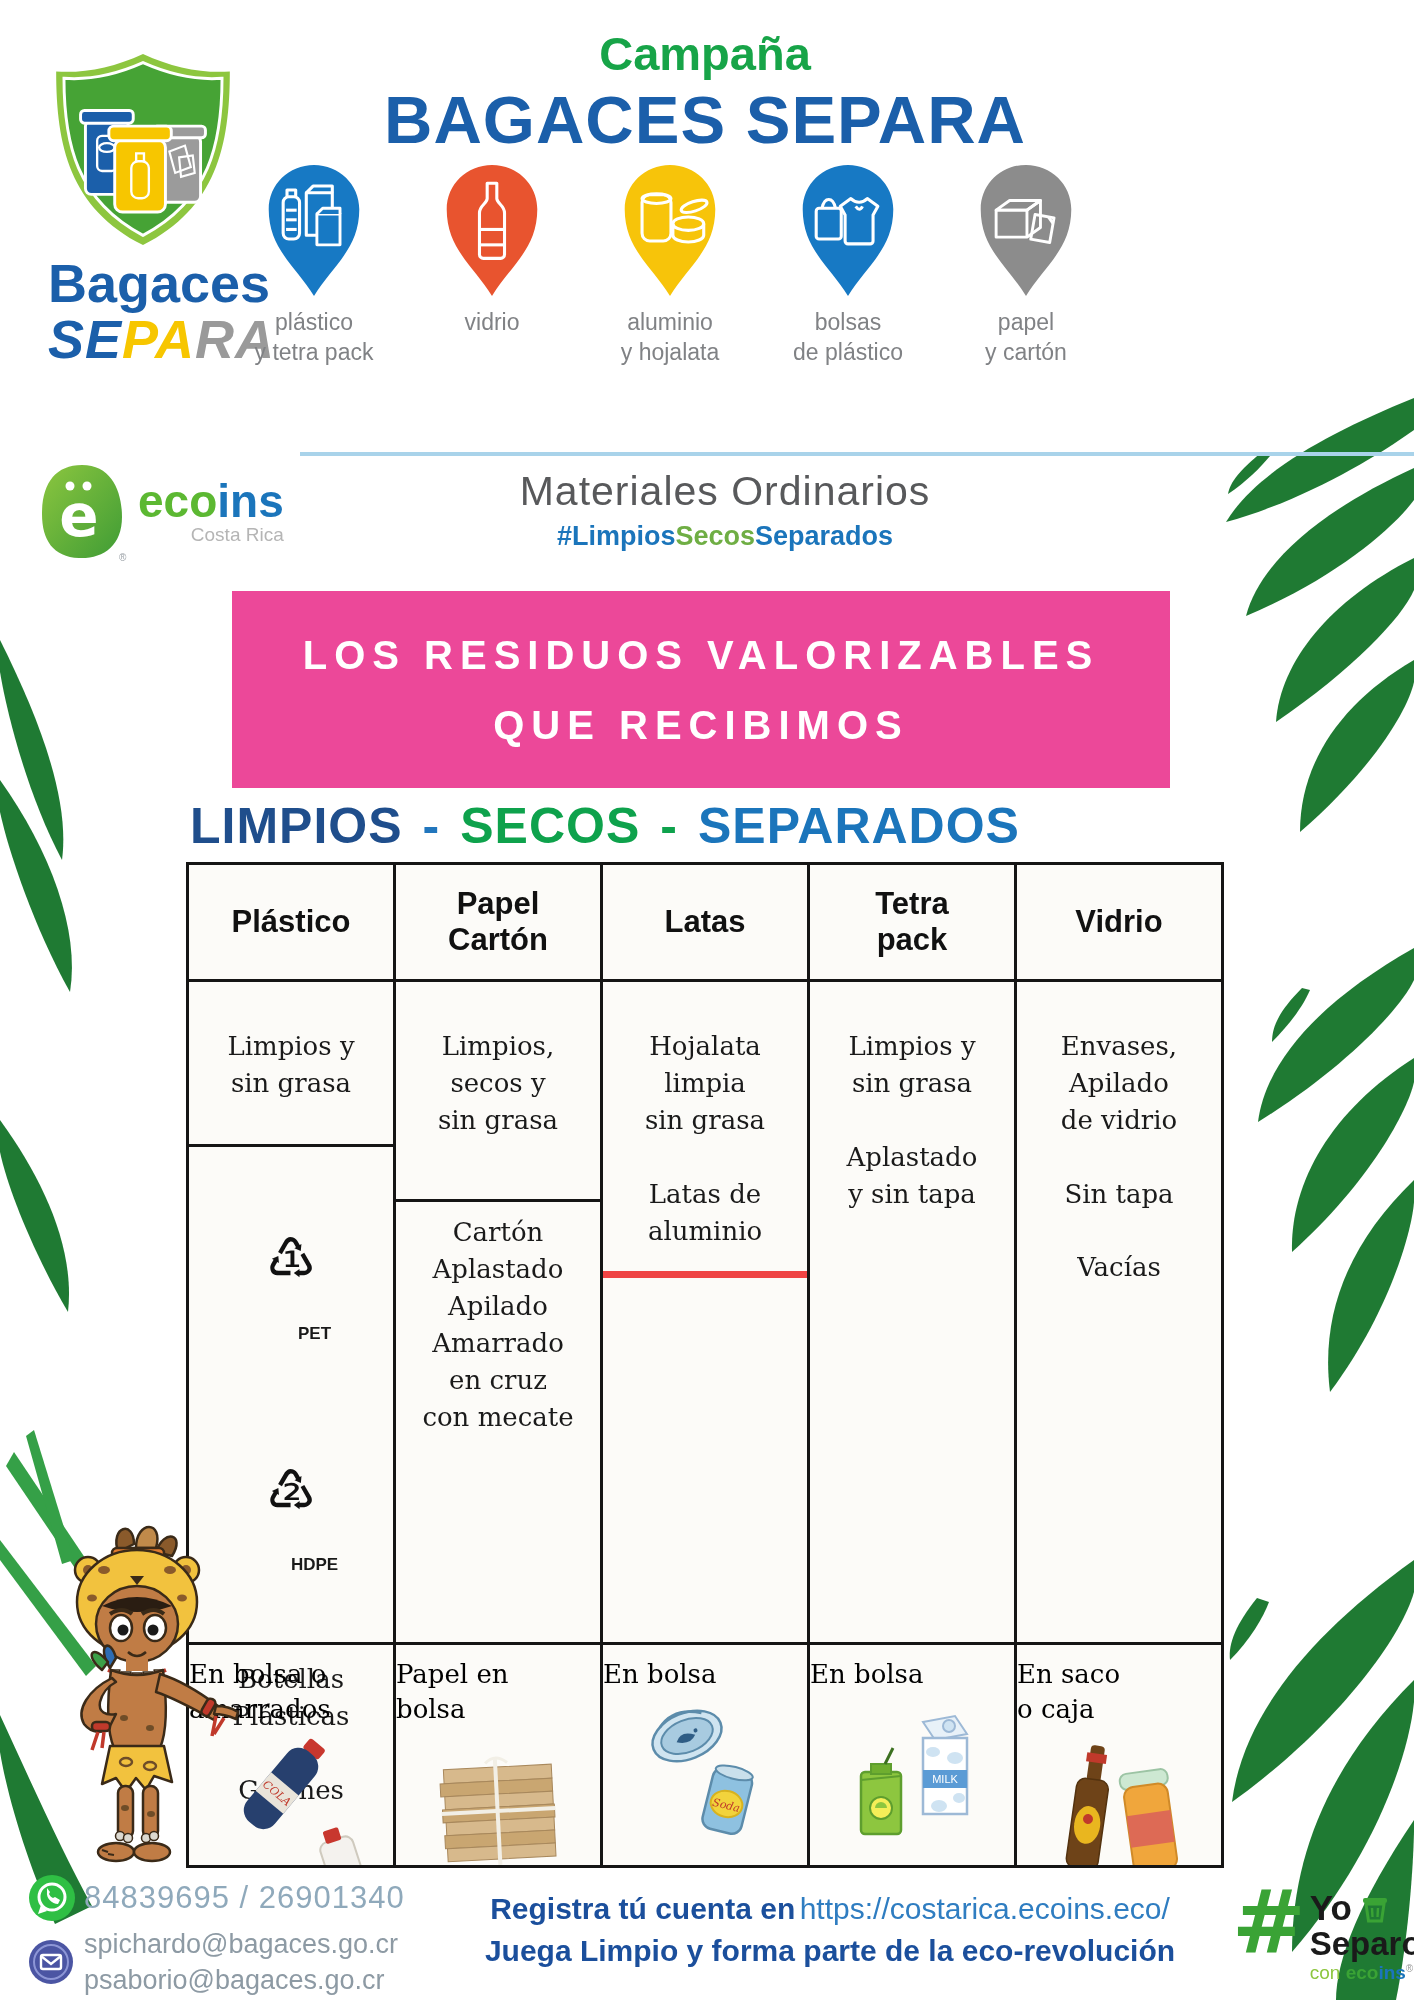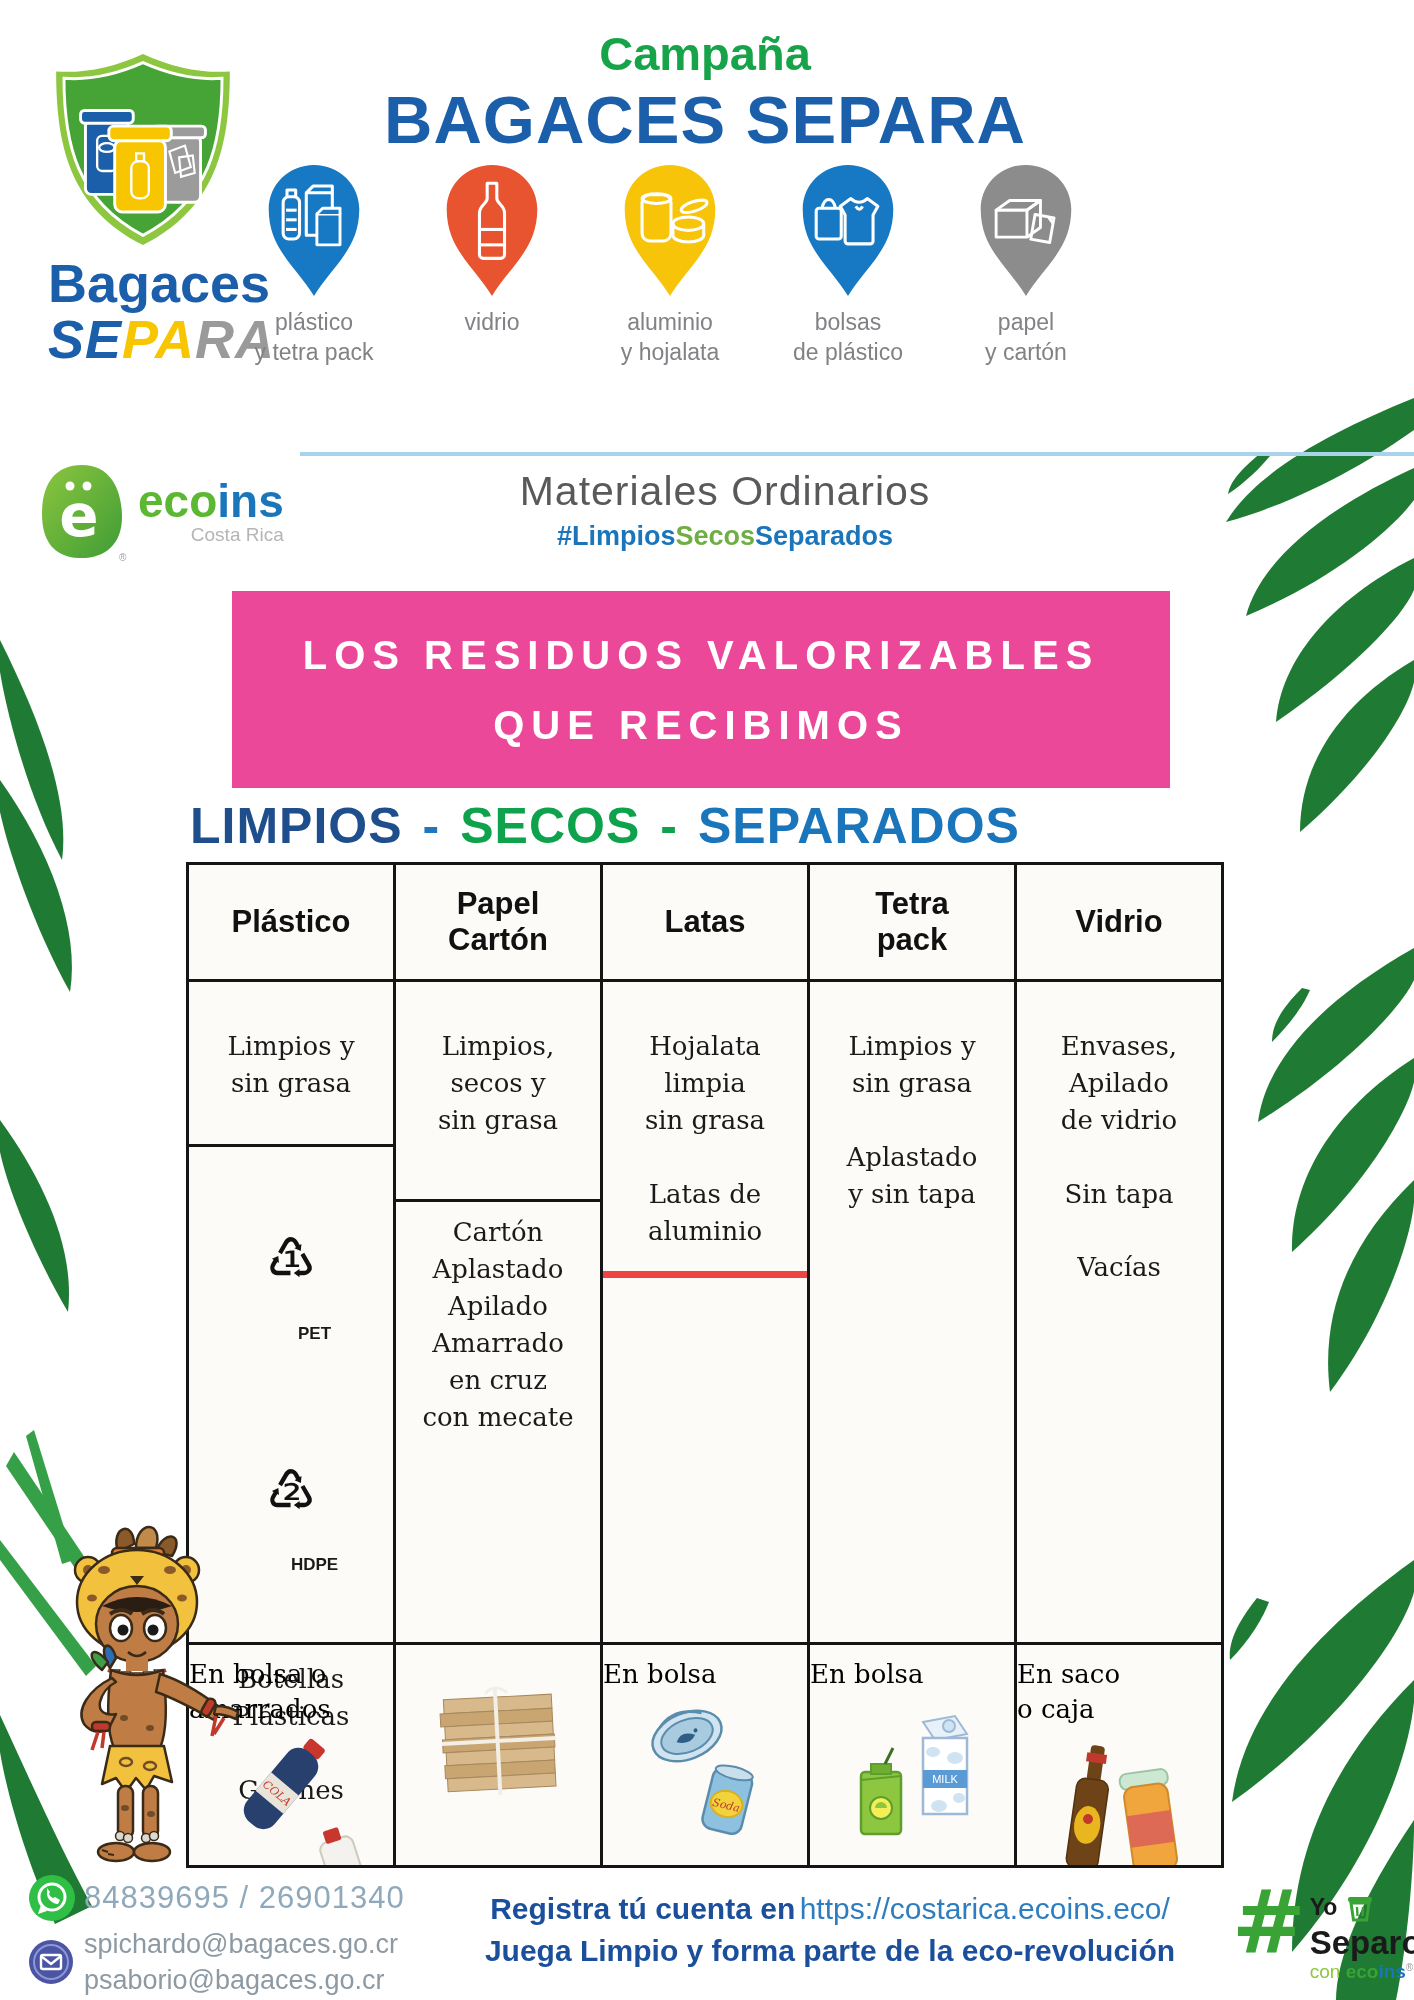--- a/index.html
+++ b/index.html
@@ -87,21 +87,21 @@
 
   .footer-center{position:absolute;left:430px;top:1892px;width:800px;text-align:center;z-index:3;}
   .reg-b{font-size:30px;font-weight:800;color:#1b4f9c;}
   .reg-url{font-size:30px;color:#2f7dc1;}
   .l2{display:block;margin-top:8px;}
 
   .yoseparo{position:absolute;left:1232px;top:1882px;display:flex;align-items:flex-start;z-index:3;}
   .ys-hash{font-size:88px;font-weight:900;color:#3aa335;line-height:0.9;font-family:"DejaVu Sans",sans-serif;}
   .ys-col{margin-left:4px;margin-top:8px;}
   .ys-row{display:flex;align-items:center;}
-  .ys-yo{font-size:23px;font-weight:800;color:#1a1a1a;line-height:1;}
+  .ys-yo{font-size:35px;font-weight:800;color:#1a1a1a;line-height:1;}
   .ys-row svg{margin-left:6px;}
   .ys-sep{font-size:33px;font-weight:800;color:#1a1a1a;line-height:1;margin-top:2px;}
   .ys-con{font-size:19px;margin-top:2px;}
   .con{color:#8dc63f;}
   .ys-con .eco{color:#3aa335;font-weight:700;}
   .ys-con .ins{color:#1b75bb;font-weight:700;}
   .r{font-size:10px;color:#999;vertical-align:super;}
 </style>
 </head>
 <body>
@@ -343,20 +343,22 @@
 secos y
 sin grasa</div>
         <div class="sec-bottom">Cartón
 Aplastado
 Apilado
 Amarrado
 en cruz
 con mecate</div>
       </div>
       <div class="pack">
+        <div class="pack-label">Papel en
+bolsa</div>
         <svg width="160" height="150" viewBox="0 0 160 150">
           <g transform="rotate(-3 80 90)">
             <rect x="28" y="38" width="108" height="14" fill="#d7b98c" stroke="#a8885c"></rect>
             <rect x="24" y="52" width="112" height="13" fill="#c9a671" stroke="#a8885c"></rect>
             <rect x="28" y="65" width="108" height="13" fill="#d7b98c" stroke="#a8885c"></rect>
             <rect x="25" y="78" width="112" height="13" fill="#c9a671" stroke="#a8885c"></rect>
             <rect x="28" y="91" width="108" height="13" fill="#d7b98c" stroke="#a8885c"></rect>
             <rect x="26" y="104" width="110" height="13" fill="#c9a671" stroke="#a8885c"></rect>
             <rect x="28" y="117" width="108" height="13" fill="#d7b98c" stroke="#a8885c"></rect>
             <line x1="80" y1="30" x2="80" y2="136" stroke="#f2efe6" stroke-width="4"></line>

